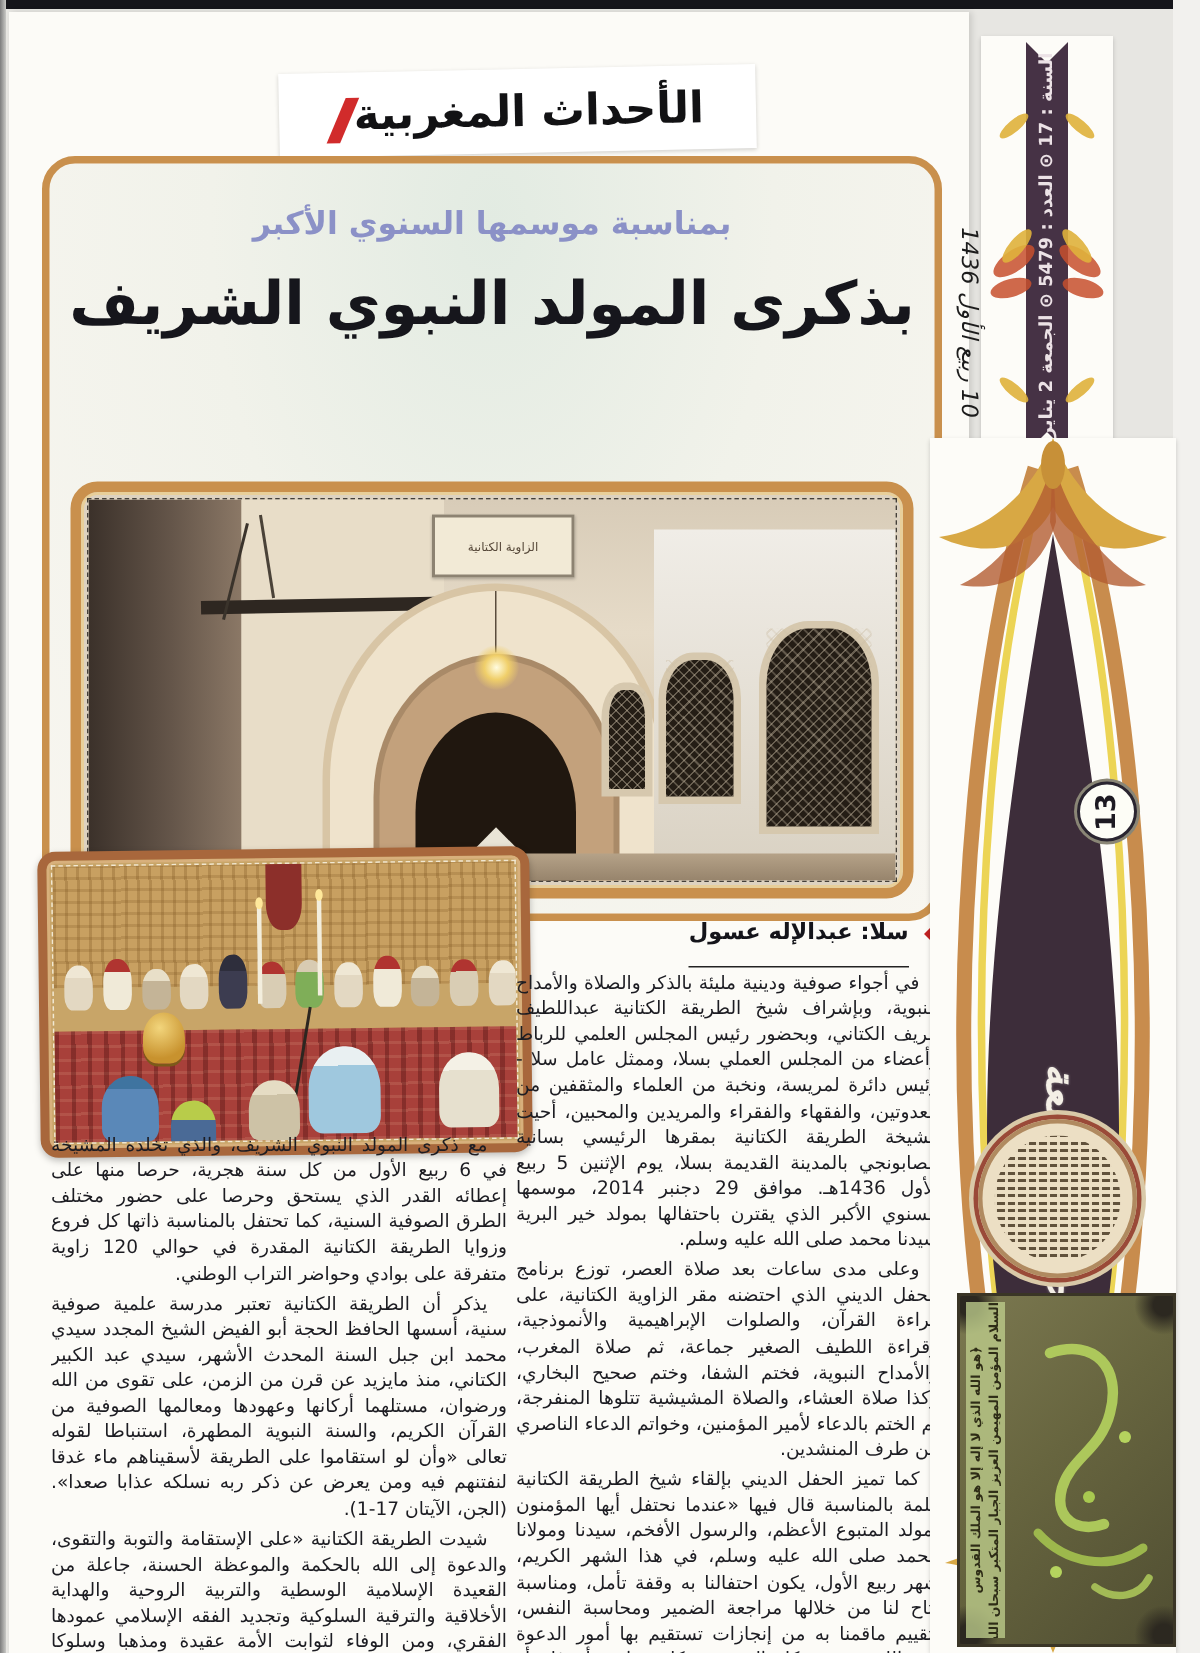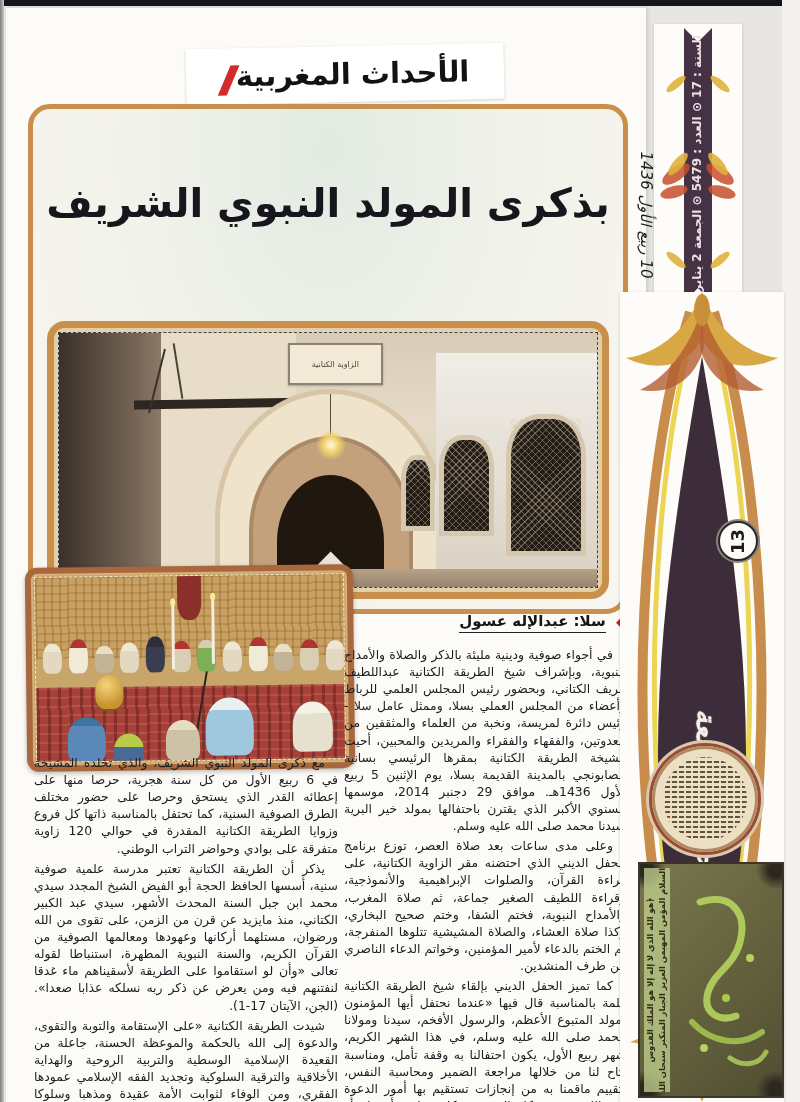--- a/index.html
+++ b/index.html
@@ -94,21 +94,21 @@
   .sp-big{position:absolute;border-radius:48% 48% 20% 20%;}
   .sp-b1{left:55%;bottom:2%;width:48px;height:58px;background:linear-gradient(#e9f0f2 0 22%,#9fc8de 22%);}
   .sp-b2{right:4%;bottom:4%;width:40px;height:50px;background:linear-gradient(#f4f1e6 0 24%,#e6e0ce 24%);}
   .sp-b3{left:10%;bottom:0;width:38px;height:44px;background:linear-gradient(#3f74a0 0 20%,#5a88b8 20%);}
   .sp-b4{left:25%;bottom:-4%;width:30px;height:34px;background:linear-gradient(#b8cc4a 0 38%,#4a6a96 38%);}
   .sp-b5{left:42%;bottom:0;width:34px;height:40px;background:linear-gradient(#e5dcc4 0 24%,#cdc2a6 24%);}
 
   
   .byline{position:absolute;left:344px;top:604px;width:276px;direction:rtl;text-align:right;
     font-size:15px;font-weight:bold;color:#14141a;}
-  .byline .txt{border-bottom:1.6px solid #222;padding-bottom:2px;}
+  .byline .txt{border-bottom:1.6px solid #222;padding-bottom:14px;}
   .byline .mark{color:#c22222;font-size:13px;margin-left:5px;}
   .col{position:absolute;direction:rtl;text-align:justify;color:#1c1c22;font-size:12.4px;line-height:1.38;overflow:hidden;}
   .col p{margin:0 0 3px 0;text-indent:13px;}
   .col-right{left:338px;top:638px;width:282px;height:458px;}
   .col-left{left:28px;top:746px;width:304px;height:352px;}
 
   
   .strip-paper{position:absolute;background:#fdfcf8;box-shadow:0 1px 3px rgba(0,0,0,.18);}
   .issue-strip{left:654px;top:24px;width:88px;height:282px;}
   .issue-ribbon-svg{position:absolute;inset:0;}
@@ -150,20 +150,21 @@
   <div class="bg-right"></div>
 
   <div class="clipping">
 
     <div class="masthead-strip">
       <span class="masthead-text">الأحداث المغربية</span>
       <span class="masthead-bolt"></span>
     </div>
 
     <div class="article-frame">
+      <div class="kicker">بمناسبة موسمها السنوي الأكبر</div>
       <div class="headline">
         <div>بذكرى المولد النبوي الشريف</div>
       </div>
 
       <div class="main-photo">
         <div class="mp-inner">
           <div class="ps-base"></div>
           <div class="ps-left-dark"></div>
           <div class="ps-left-wall"></div>
           <div class="ps-beam"></div>

